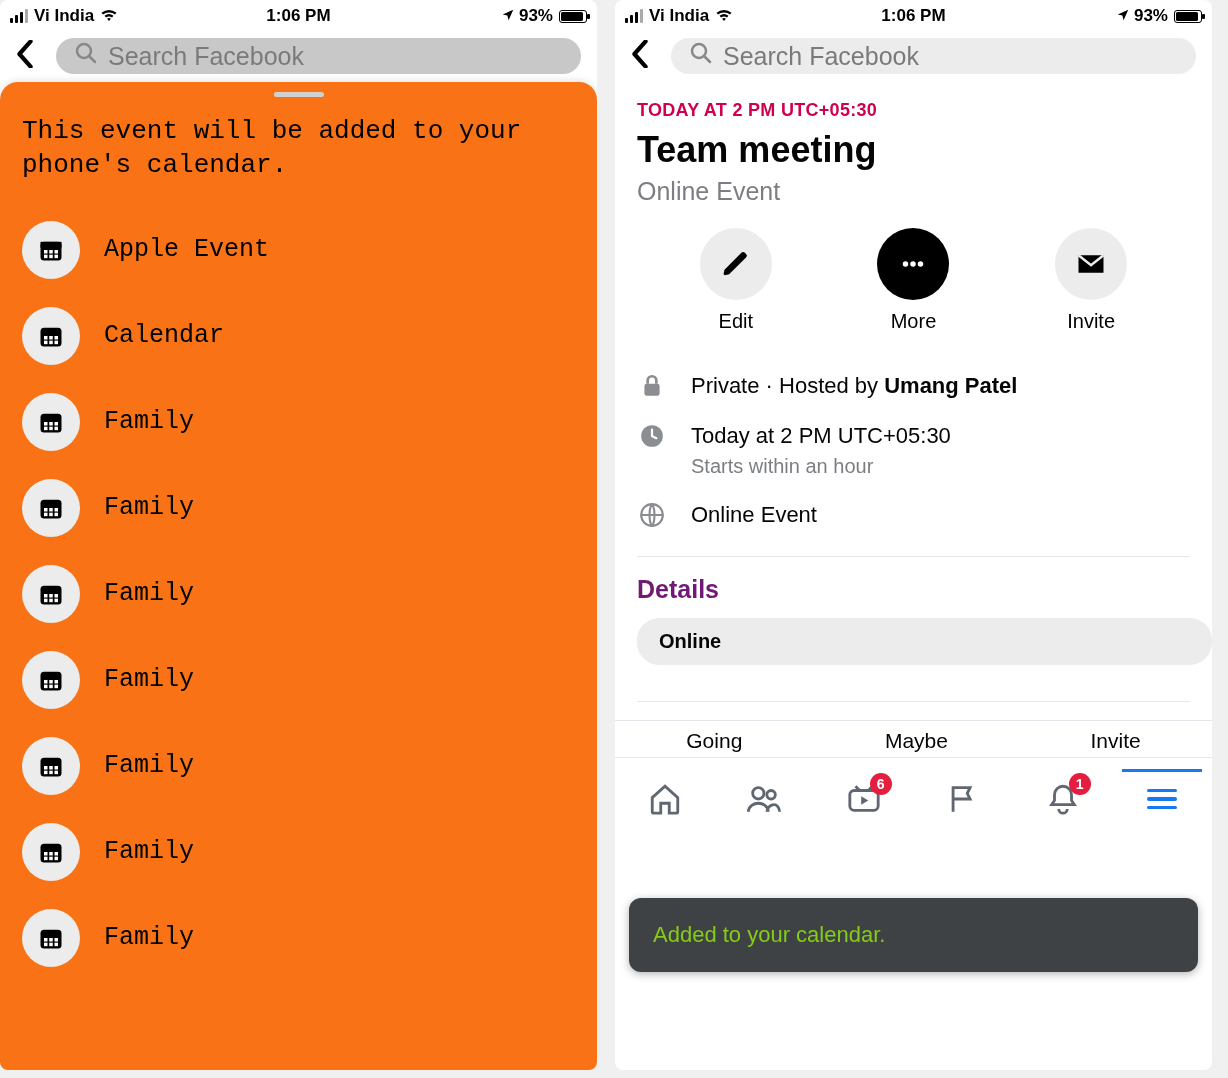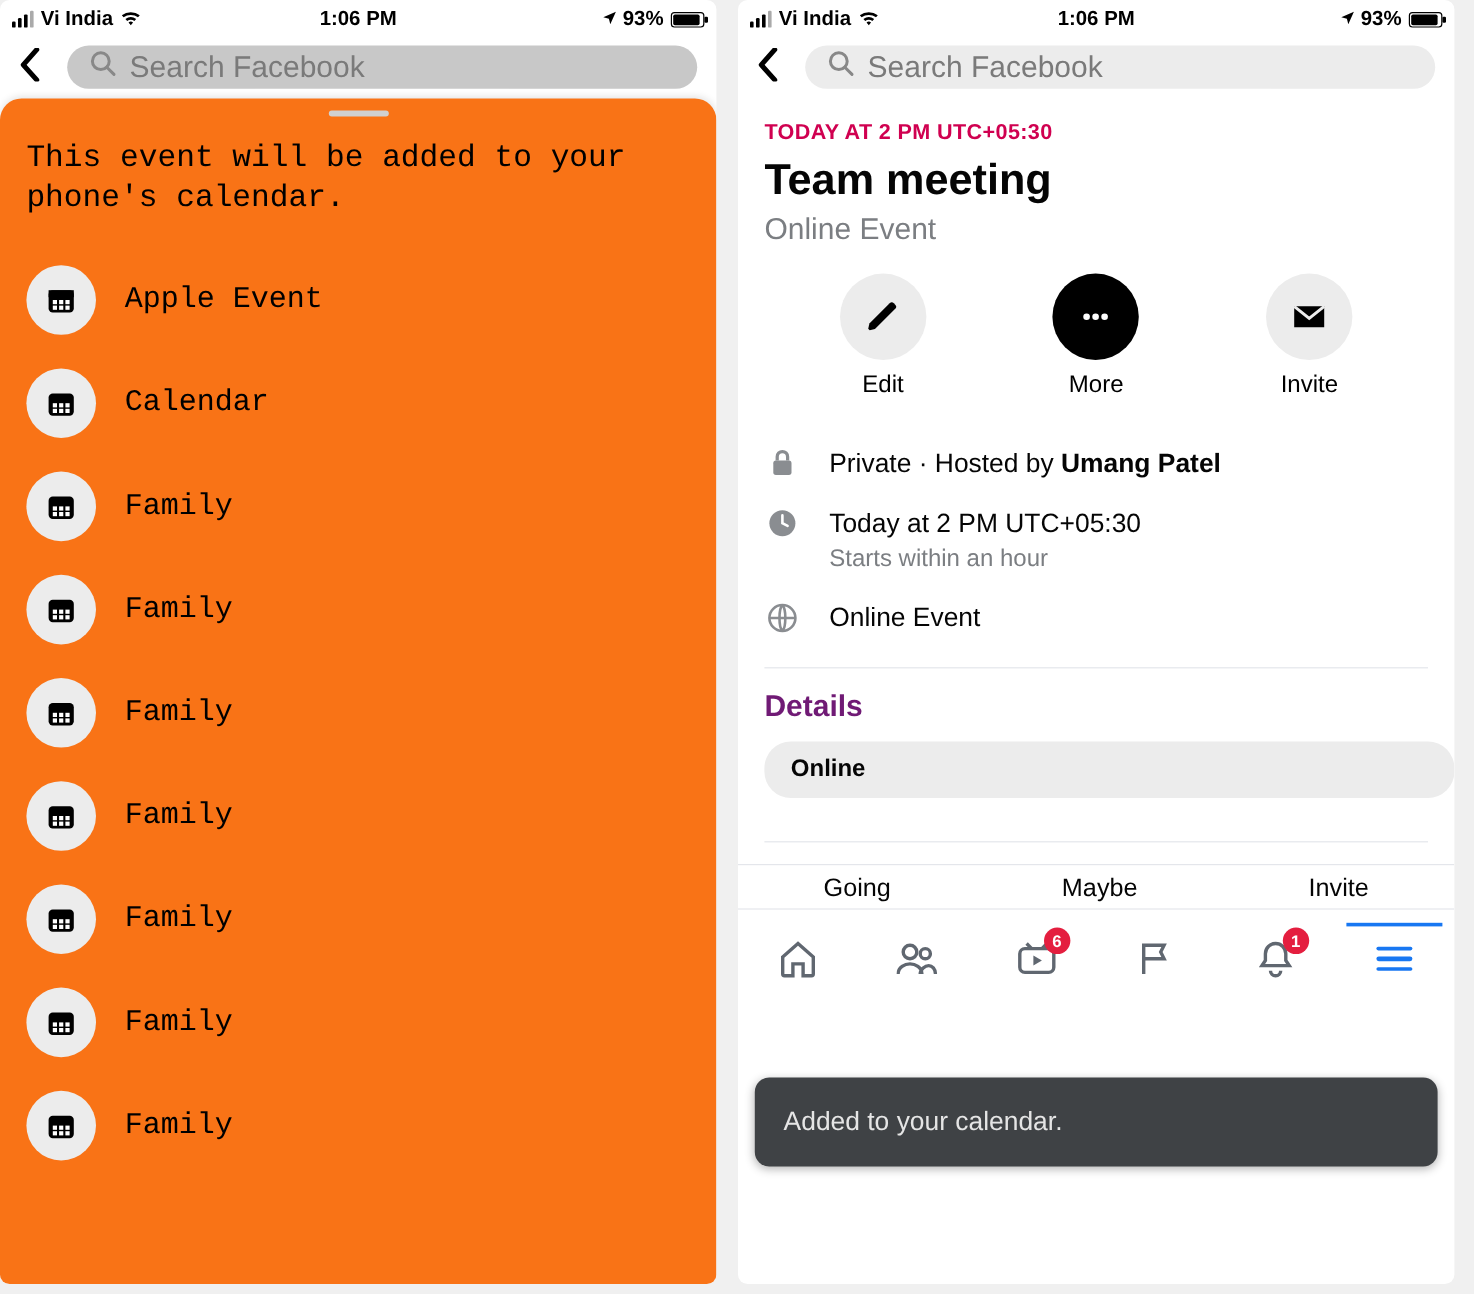--- a/index.html
+++ b/index.html
@@ -107,21 +107,21 @@
   .chip { display:inline-block; background:#ececec; border-radius:22px; padding:12px 22px; font-size:20px; font-weight:600; color:#050505; margin-left:22px; margin-bottom:30px; }
 
   .resp-row {
     display:flex; justify-content:space-around; padding: 8px 0 4px 0; font-size:21px; color:#050505;
     border-top:1px solid #e4e6eb;
   }
 
   
   .toast {
     position:absolute; left:14px; right:14px; bottom: 98px;
-    background:#3f4245; color:#e5e5e5; border-radius:12px; padding: 24px 24px;
+    background:#3f4245; color:#84cc16; border-radius:12px; padding: 24px 24px;
     font-size:22px; box-shadow: 0 2px 8px rgba(0,0,0,0.3);
   }
 
   
   .tab-bar {
     height:78px; border-top:1px solid #e4e6eb; display:flex; align-items:center; justify-content:space-around;
     padding-top:6px; position:relative; background:#fff;
   }
   .tab { position:relative; width:40px; height:40px; display:flex; align-items:center; justify-content:center; }
   .tab svg { width:34px; height:34px; fill:none; stroke:#606770; stroke-width:2; }

